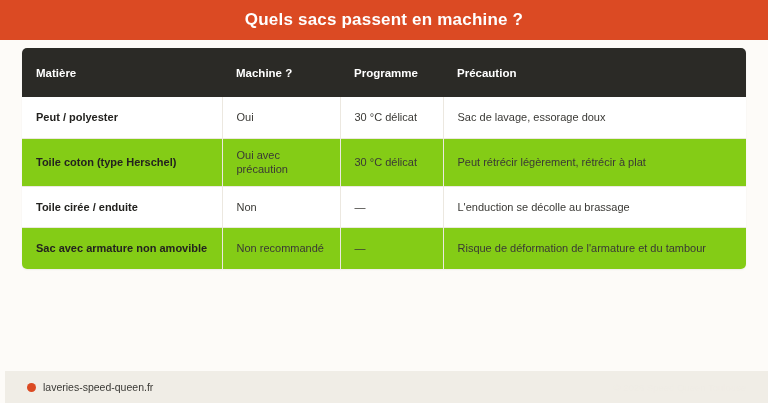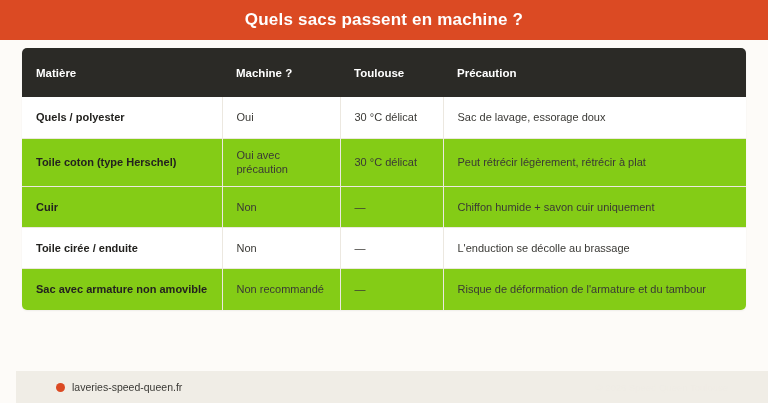--- a/index.html
+++ b/index.html
@@ -94,28 +94,28 @@
   tbody td.cell-precaution {
     border-left: 1px solid #ece8e0;
   }
   .wrap-two {
     line-height: 1.35;
   }
 
   
   .footer {
     position: absolute;
-    left: 16px;
+    left: 5px;
     right: 0;
     bottom: 0;
     height: 32px;
     background: #f0ede6;
     display: flex;
     align-items: center;
-    padding: 0 40px;
+    padding: 0 22px;
   }
   .footer-left {
     display: flex;
     align-items: center;
     gap: 7px;
   }
   .dot {
     width: 9px;
     height: 9px;
     border-radius: 50%;
@@ -146,42 +146,36 @@
       <colgroup>
         <col class="col-matiere">
         <col class="col-machine">
         <col class="col-programme">
         <col class="col-precaution">
       </colgroup>
       <thead>
         <tr>
           <th>Matière</th>
           <th>Machine ?</th>
-          <th>Toulouse</th>
+          <th>Programme</th>
           <th>Précaution</th>
         </tr>
       </thead>
       <tbody>
         <tr>
-          <td class="cell-matiere">Quels / polyester</td>
+          <td class="cell-matiere">Peut / polyester</td>
           <td class="cell-machine">Oui</td>
           <td class="cell-programme">30 °C délicat</td>
           <td class="cell-precaution">Sac de lavage, essorage doux</td>
         </tr>
         <tr class="alt">
           <td class="cell-matiere">Toile coton (type Herschel)</td>
           <td class="cell-machine wrap-two">Oui avec précaution</td>
           <td class="cell-programme">30 °C délicat</td>
           <td class="cell-precaution">Peut rétrécir légèrement, rétrécir à plat</td>
-        </tr>
-        <tr class="alt">
-          <td class="cell-matiere">Cuir</td>
-          <td class="cell-machine">Non</td>
-          <td class="cell-programme">—</td>
-          <td class="cell-precaution">Chiffon humide + savon cuir uniquement</td>
         </tr>
         <tr>
           <td class="cell-matiere">Toile cirée / enduite</td>
           <td class="cell-machine">Non</td>
           <td class="cell-programme">—</td>
           <td class="cell-precaution">L'enduction se décolle au brassage</td>
         </tr>
         <tr class="alt">
           <td class="cell-matiere">Sac avec armature non amovible</td>
           <td class="cell-machine">Non recommandé</td>

